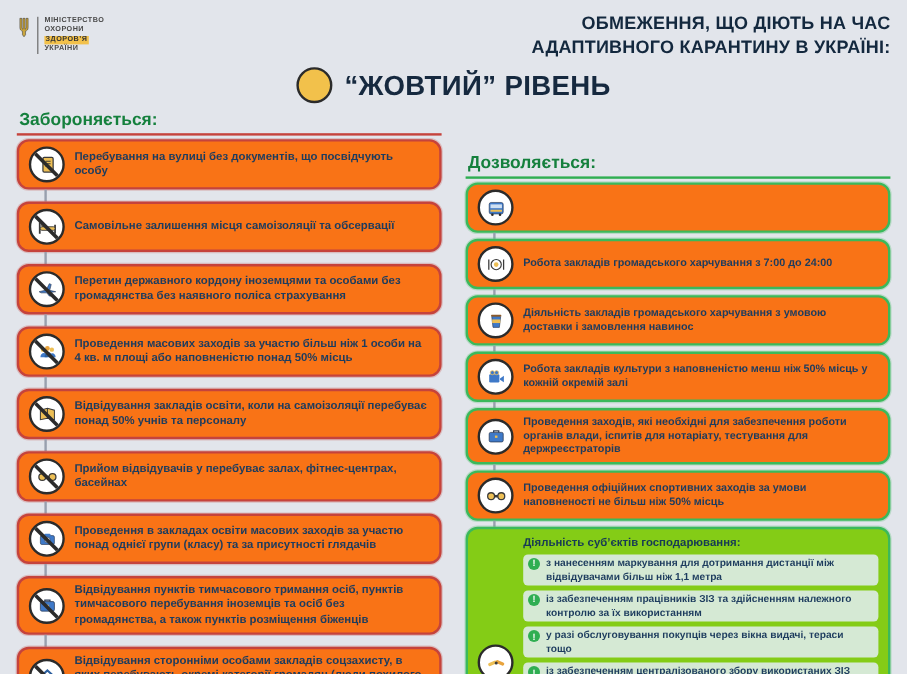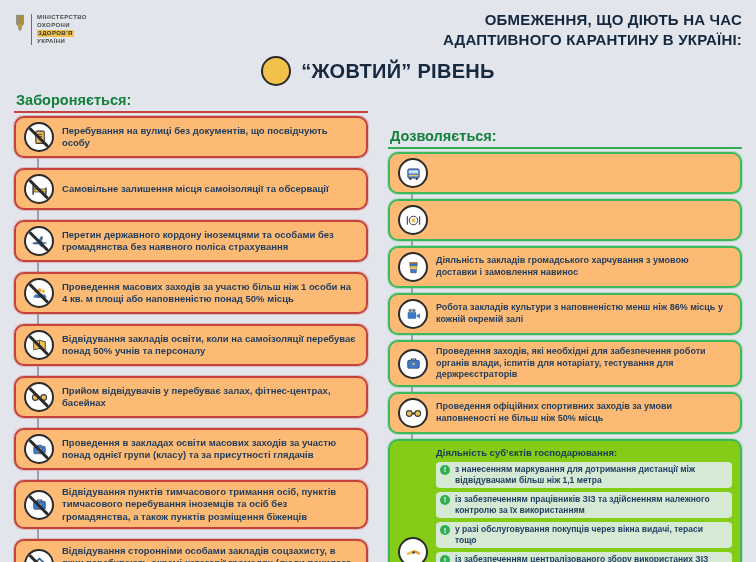--- a/index.html
+++ b/index.html
@@ -16,30 +16,30 @@
   .hdr { display:flex; justify-content:space-between; align-items:flex-start; }
   .logo { display:flex; gap:5px; align-items:flex-start; margin-top:4px; }
   .logo-text { border-left:1.5px solid #6a6a6a; padding-left:5px; display:flex; flex-direction:column; gap:1px; }
   .logo-line { font-size:6px; font-weight:bold; letter-spacing:.4px; color:#4a4a4a; line-height:1.15; }
   .logo-line.hl { background:#f2c14b; color:#333; align-self:flex-start; padding:0 1px; }
   .title { text-align:right; font-size:15px; font-weight:800; color:#13283e; line-height:1.3; letter-spacing:.2px; }
 
   
   .level { display:flex; justify-content:center; align-items:center; gap:10px; margin:7px 0 6px 0; }
   .level-circle { width:30px; height:30px; border-radius:50%; background:#f2c14b; border:2px solid #2b2b2b; }
-  .level-label { font-size:20px; font-weight:800; color:#16293f; letter-spacing:.3px; }
+  .level-label { font-size:23px; font-weight:800; color:#16293f; letter-spacing:.3px; }
 
   
   main { display:flex; gap:20px; align-items:flex-start; }
   .col { flex:1; min-width:0; }
   .col-header { font-size:14.5px; font-weight:800; color:#15803d; padding:0 0 3px 2px; margin-bottom:3px; border-bottom:2.5px solid; }
   .col.prohibited .col-header { border-color:#c5433c; }
   .col.allowed   .col-header { border-color:#2fae52;margin-top:36px; }
 
-  .box { background:#fdba74; border:2px solid; border-radius:10px; display:flex; align-items:center; gap:8px; padding:4px 8px; }
+  .box { background:#f97316; border:2px solid; border-radius:10px; display:flex; align-items:center; gap:8px; padding:4px 8px; }
   .col.prohibited .box { border-color:#c5433c; box-shadow:0 0 0 1px rgba(197,67,60,.25); }
   .col.allowed   .box { border-color:#3bb95b; box-shadow:0 0 0 1px rgba(59,185,91,.25); }
 
   .icon-wrap { position:relative; flex:0 0 30px; width:30px; height:30px; border:2px solid #2b2b2b; border-radius:50%; background:#fff; display:flex; align-items:center; justify-content:center; overflow:hidden; }
   .icon-wrap svg { display:block; }
   .icon-wrap.ban::after { content:""; position:absolute; left:50%; top:-3px; width:2.5px; height:34px; background:#2b2b2b; transform:translateX(-50%) rotate(-45deg); }
 
   .itxt { font-weight:700; color:#1d3c5e; font-size:9.5px; line-height:1.3; }
   .col.allowed .itxt { font-size:9px; }
 
@@ -203,20 +203,21 @@
           </div>
           <div class="connector"></div>
           <div class="box">
             <span class="icon-wrap">
               <svg viewBox="0 0 16 16" width="17" height="17">
                 <circle cx="8" cy="8" r="4" fill="#fff" stroke="#3a3a3a" stroke-width="0.9"></circle>
                 <circle cx="8" cy="8" r="1.8" fill="#edbf55"></circle>
                 <path d="M2.2 4v8M13.8 4v8" stroke="#3a3a3a" stroke-width="1"></path>
               </svg>
             </span>
+            <div class="itxt">Робота закладів громадського харчування з 7:00 до 24:00</div>
           </div>
           <div class="connector"></div>
           <div class="box">
             <span class="icon-wrap">
               <svg viewBox="0 0 16 16" width="17" height="17">
                 <path d="M4.5 4.5h7l-1 8.5h-5Z" fill="#3e79c8" stroke="#2b3b55" stroke-width="0.5"></path>
                 <rect x="4.8" y="6.8" width="6.4" height="2.8" fill="#edbf55"></rect>
                 <rect x="4" y="3" width="8" height="1.5" rx="0.5" fill="#8a5a2b"></rect>
               </svg>
             </span>
@@ -225,21 +226,21 @@
           <div class="connector"></div>
           <div class="box">
             <span class="icon-wrap">
               <svg viewBox="0 0 16 16" width="17" height="17">
                 <rect x="2.5" y="5.5" width="8" height="6.5" rx="1" fill="#3e79c8"></rect>
                 <path d="M11 8.8l3-2v5l-3-2Z" fill="#3e79c8"></path>
                 <circle cx="5" cy="4.3" r="1.6" fill="#3e79c8" stroke="#edbf55" stroke-width="0.6"></circle>
                 <circle cx="8.3" cy="4.3" r="1.6" fill="#3e79c8" stroke="#edbf55" stroke-width="0.6"></circle>
               </svg>
             </span>
-            <div class="itxt">Робота закладів культури з наповненістю менш ніж 86% місць у кожній окремій залі</div>
+            <div class="itxt">Робота закладів культури з наповненістю менш ніж 50% місць у кожній окремій залі</div>
           </div>
           <div class="connector"></div>
           <div class="box">
             <span class="icon-wrap">
               <svg viewBox="0 0 16 16" width="17" height="17">
                 <rect x="2.5" y="5" width="11" height="7.5" rx="1.2" fill="#3e79c8" stroke="#2b3b55" stroke-width="0.6"></rect>
                 <path d="M6 5V3.8h4V5" fill="none" stroke="#2b3b55" stroke-width="1"></path>
                 <rect x="7" y="7.5" width="2" height="1.8" fill="#edbf55"></rect>
               </svg>
             </span>

